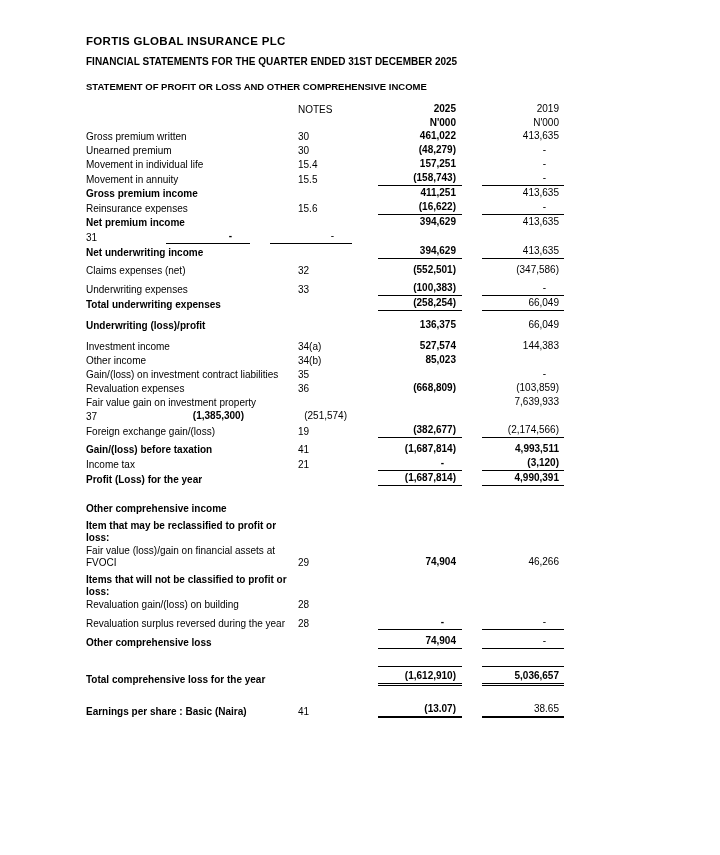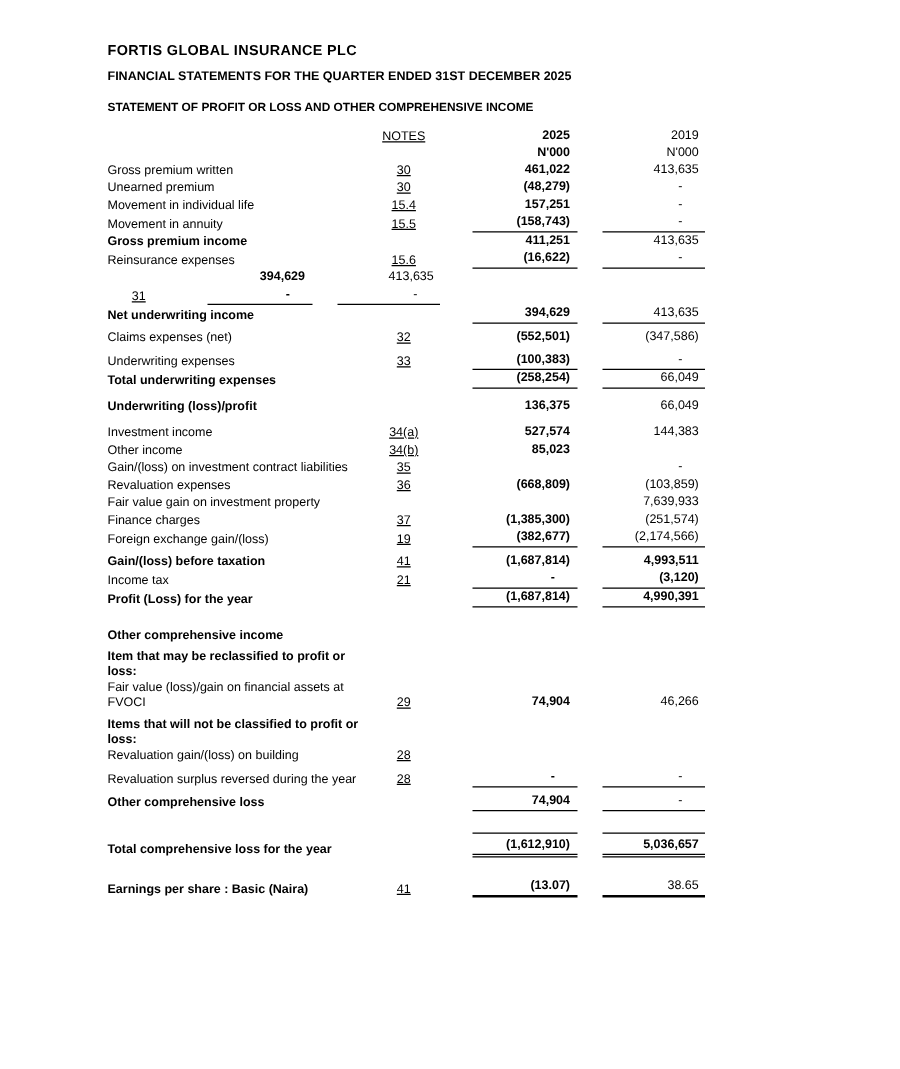--- a/index.html
+++ b/index.html
@@ -13,21 +13,21 @@
   .page { padding:35px 0 0 86px; width:560px; }
 
   .company { font-size:11.5px; font-weight:bold; letter-spacing:0.3px; }
   .subtitle { font-size:10px; font-weight:bold; margin-top:9px; }
   .statement-title { font-size:9.5px; font-weight:bold; margin-top:14px; }
 
   .table { margin-top:11px; font-size:10px; }
   .row { display:flex; align-items:flex-end; line-height:12px; margin-bottom:1px; }
 
   .c-label { width:212px; }
-  .c-note  { width:50px; text-align:center;text-decoration:underline; }
+  .c-note  { width:50px; text-align:left; }
   .c-v25   { width:84px; margin-left:30px; text-align:right; padding-right:6px;
              box-sizing:border-box; font-weight:bold; padding-bottom:1px; }
   .c-v24   { width:82px; margin-left:20px; text-align:right; padding-right:5px;
              box-sizing:border-box; padding-bottom:1px; }
 
   .b { font-weight:bold; }
   .dash { padding-right:18px; }
 
   .rule-single .val      { border-bottom:1px solid #000; }
   .rule-double-top .val  { border-top:1px solid #000; border-bottom:3px double #000; padding-top:3px; }
@@ -96,20 +96,21 @@
           <div class="c-v25 val">411,251</div>
           <div class="c-v24 val">413,635</div>
         </div>
         <div class="row rule-single">
           <div class="c-label">Reinsurance expenses</div>
           <div class="c-note">15.6</div>
           <div class="c-v25 val">(16,622)</div>
           <div class="c-v24 val dash">-</div>
         </div>
         <div class="row">
+          <div class="c-label b">Net premium income</div>
           <div class="c-note"></div>
           <div class="c-v25 val">394,629</div>
           <div class="c-v24 val">413,635</div>
         </div>
         <div class="row rule-single">
           <div class="c-note">31</div>
           <div class="c-v25 val dash">-</div>
           <div class="c-v24 val dash">-</div>
         </div>
         <div class="row rule-single">
@@ -166,21 +167,20 @@
           <div class="c-v25 val">(668,809)</div>
           <div class="c-v24 val">(103,859)</div>
         </div>
         <div class="row">
           <div class="c-label">Fair value gain on investment property</div>
           <div class="c-note"></div>
           <div class="c-v25 val"></div>
           <div class="c-v24 val">7,639,933</div>
         </div>
         <div class="row">
-          <div class="c-label">Finance charges</div>
           <div class="c-note">37</div>
           <div class="c-v25 val">(1,385,300)</div>
           <div class="c-v24 val">(251,574)</div>
         </div>
         <div class="row rule-single">
           <div class="c-label">Foreign exchange gain/(loss)</div>
           <div class="c-note">19</div>
           <div class="c-v25 val">(382,677)</div>
           <div class="c-v24 val">(2,174,566)</div>
         </div>

